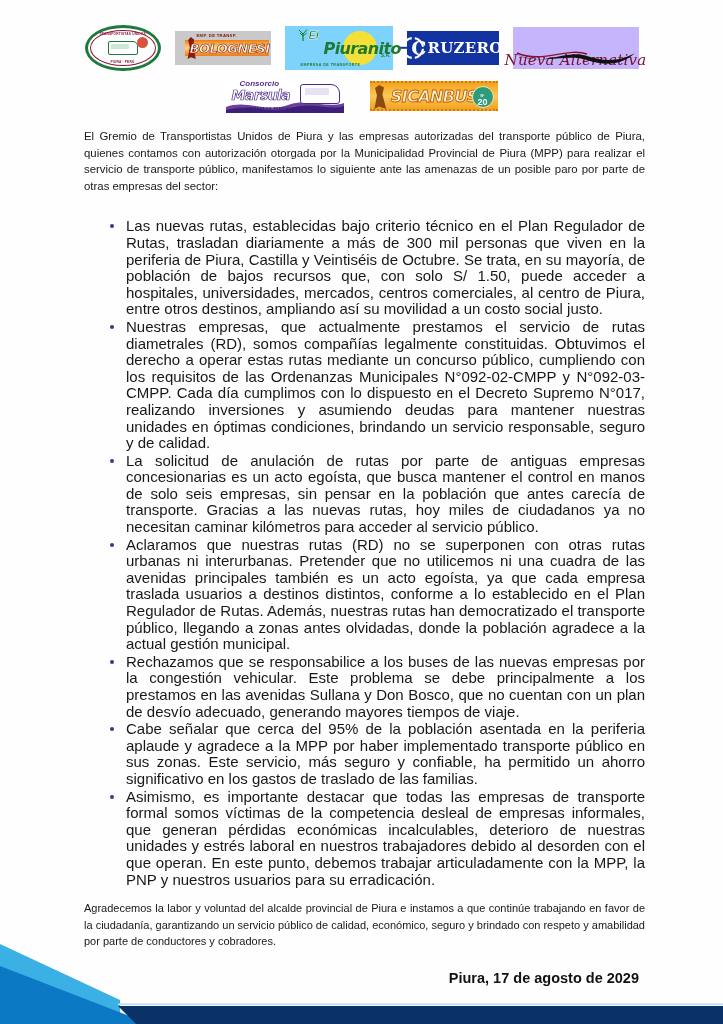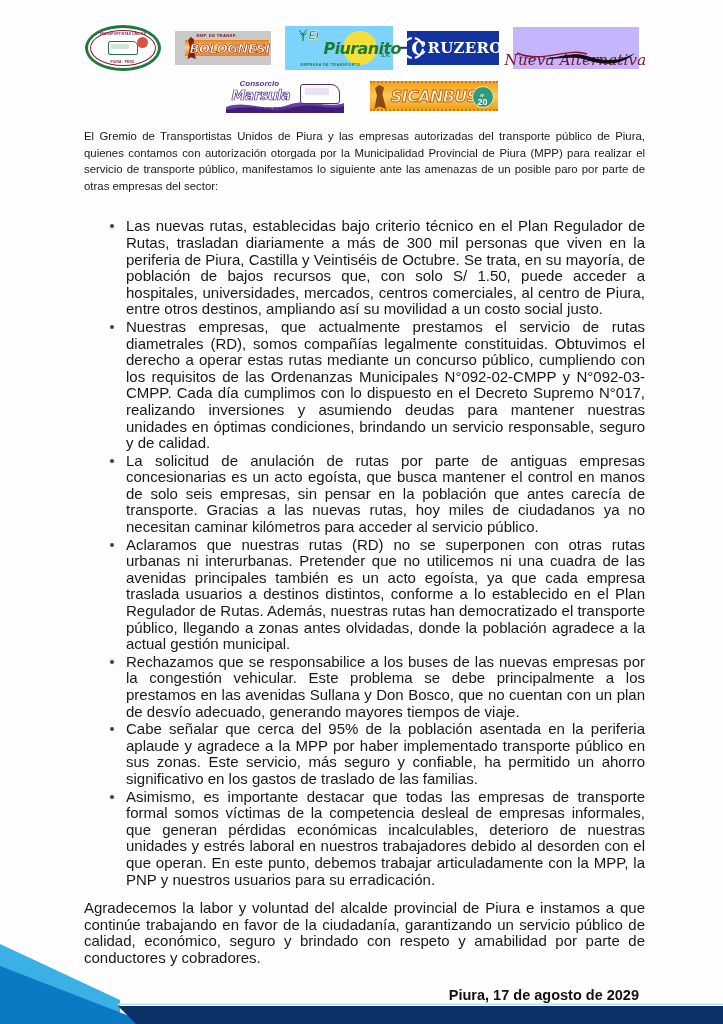--- a/index.html
+++ b/index.html
@@ -299,21 +299,21 @@
   }
   .bullets li::before {
     content: "";
     position: absolute;
     left: -16px; top: 6px;
     width: 4px; height: 4px;
     border-radius: 50%;
     background: #2a3b8f;
   }
   .closing {
-    font-size: 15px;
+    font-size: 11px;
     line-height: 16.6px;
     text-align: justify;
     text-justify: inter-word;
     color: #16181c;
     margin: 12px 0 0 0;
   }
   .closing.second { margin-top: 14px; }
   .signoff {
     text-align: right;
     font-size: 14.5px;

